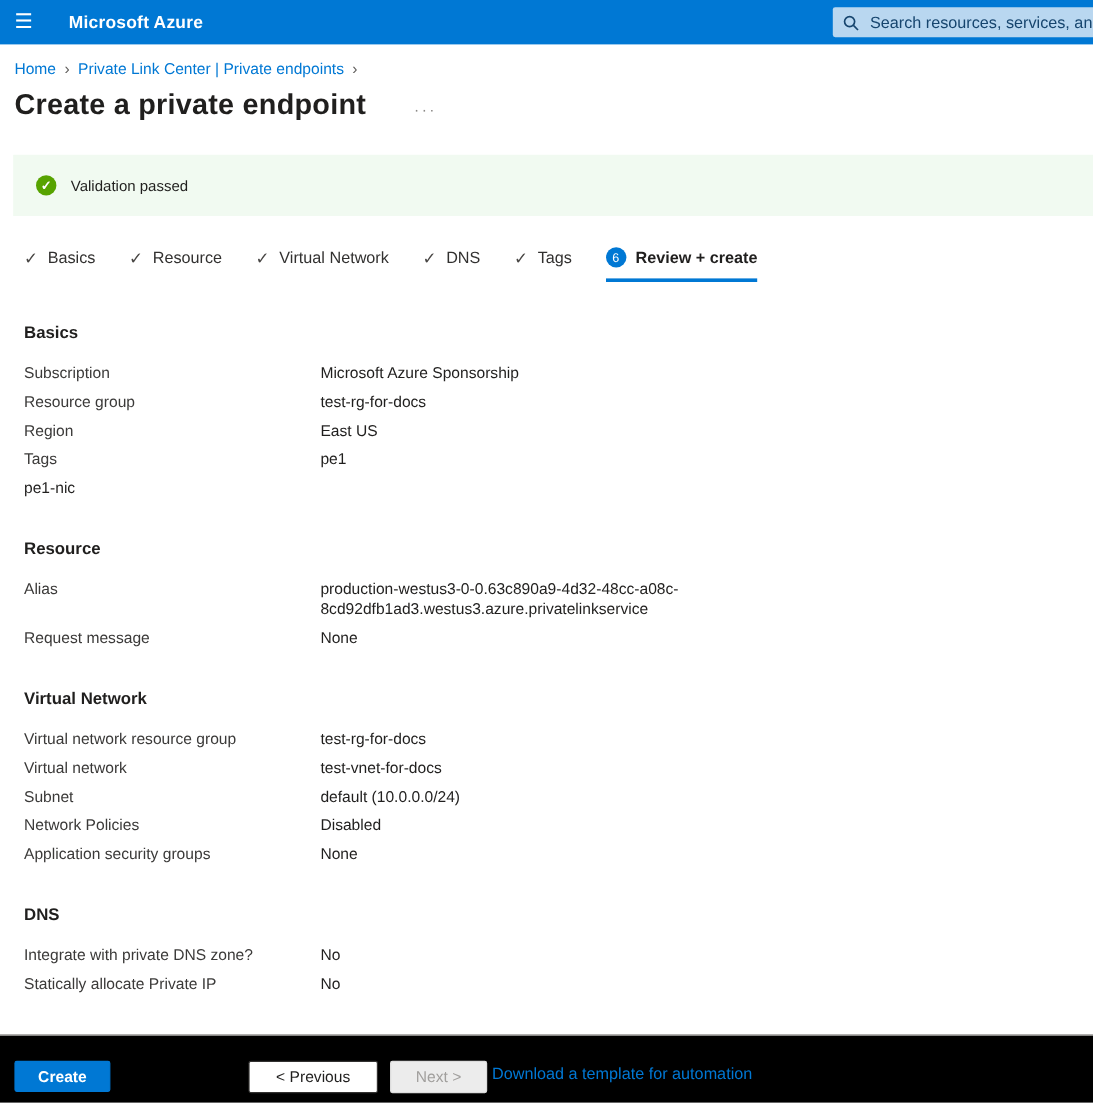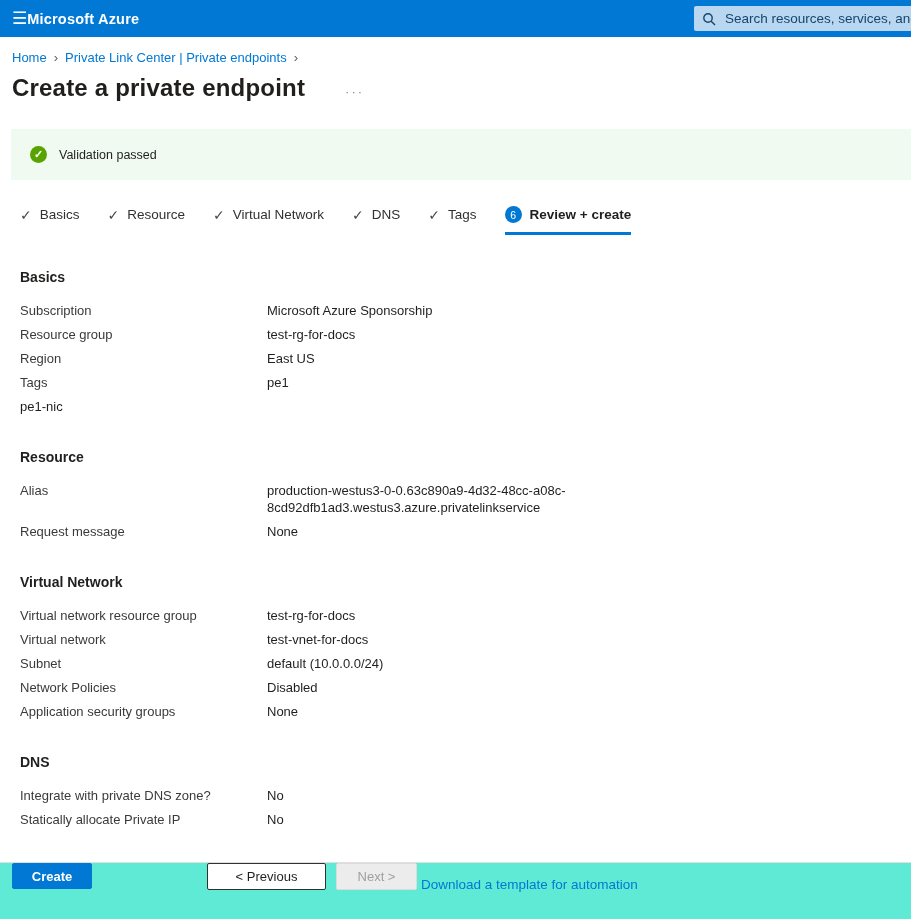--- a/index.html
+++ b/index.html
@@ -19,21 +19,21 @@
     display: flex; align-items: center;
     position: relative;
   }
   .hamburger {
     color: #ffffff; font-size: 17px; line-height: 1;
     padding: 0 0 0 12px; cursor: pointer; background: none; border: none;
     font-family: "DejaVu Sans", sans-serif;
   }
   .app-title {
     color: #ffffff; font-weight: 700; font-size: 14.5px;
-    letter-spacing: .2px; cursor: pointer;
+    margin-left: 30px; letter-spacing: .2px; cursor: pointer;
   }
   .searchbox {
     position: absolute; left: 694px; top: 6px;
     width: 240px; height: 25px;
     background: #b9d7f0; border-radius: 2px;
     display: flex; align-items: center; gap: 7px;
     padding: 0 8px; overflow: hidden;
   }
   .searchbox svg { flex: 0 0 auto; }
   .searchbox input {
@@ -97,35 +97,35 @@
     font-size: 14px; font-weight: 700; color: #201f1e;
     margin: 34px 0 17px 0;
   }
   .row { display: flex; margin-bottom: 7px; font-size: 13px; line-height: 17px; }
   .row-label { width: 247px; flex: 0 0 auto; color: #3b3a39; }
   .row-value { width: 308px; color: #201f1e; overflow-wrap: break-word; }
 
   
   .footer {
     position: absolute; left: 0; right: 0; bottom: 0; height: 57px;
-    border-top: 1px solid #e1dfdd; background: #5eead4;
-    display: flex; align-items: flex-start; 
+    border-top: 1px solid #e1dfdd; background: #000000;
+    display: flex; align-items: flex-start; padding-top: 21px;
   }
   .btn {
     font-family: "Liberation Sans", sans-serif;
     font-size: 13px; border-radius: 2px; cursor: pointer;
     height: 27px; display: inline-flex; align-items: center; justify-content: center;
   }
   .btn-primary {
     background: #0078d4; color: #ffffff; border: 1px solid #0078d4;
     width: 80px; height: 26px; font-weight: 600; margin-left: 12px;
   }
   .btn-secondary {
     background: #ffffff; color: #201f1e; border: 1px solid #323130;
-    width: 119px; margin-left: 115px;
+    width: 108px; margin-left: 115px;
   }
   .btn-disabled {
     background: #ececec; color: #a19f9d; border: 1px solid #dcdcdc;
     width: 81px; margin-left: 10px; cursor: default;
   }
   .download-link {
     color: #0078d4; text-decoration: none; font-size: 13.5px;
     margin-left: 4px; align-self: center; margin-top: -14px; cursor: pointer;
   }
 </style>

